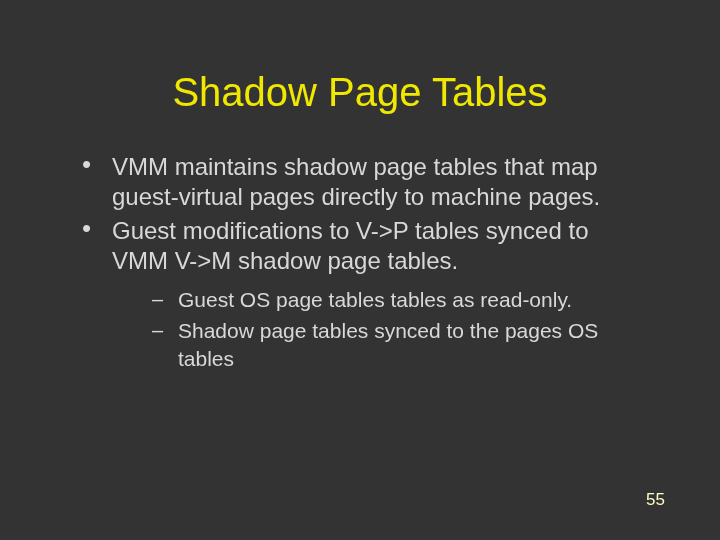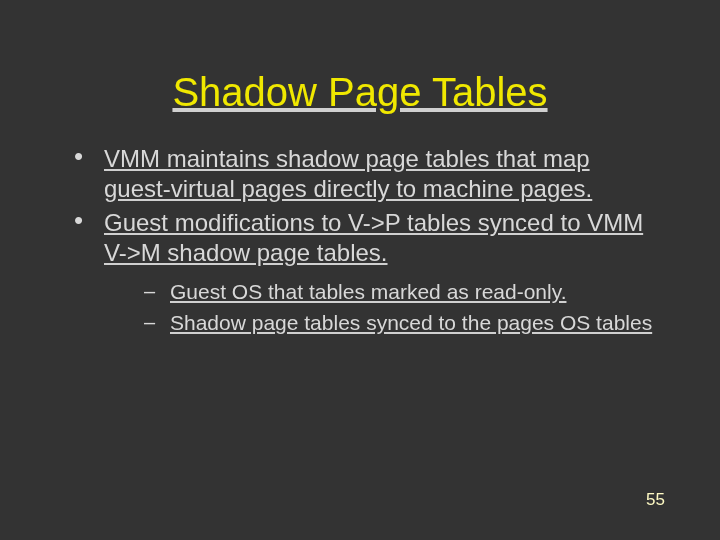--- a/index.html
+++ b/index.html
@@ -10,34 +10,33 @@
     background: #333333;
     font-family: Arial, Helvetica, sans-serif;
     color: #d0d0d0;
     overflow: hidden;
   }
   .slide {
     position: relative;
     width: 720px;
     height: 540px;
     box-sizing: border-box;
-    text-decoration: underline;
   }
   .title {
     color: #f0e800;
     font-size: 40px;
     font-weight: 400;
     text-align: center;
     padding-top: 70px;
     padding-bottom: 25px;
     letter-spacing: 0px;
   }
   ul.top {
     list-style: none;
-    margin: 4px;
+    margin: 12px;
     padding: 0 60px 0 70px;
   }
   ul.top > li {
     position: relative;
     font-size: 24px;
     line-height: 1.25;
     color: #d8d8d8;
     padding-left: 30px;
     margin-bottom: 4px;
   }
@@ -86,21 +85,21 @@
   <div class="title">Shadow Page Tables</div>
 
   <ul class="top">
     <li>
       <span>VMM maintains shadow page tables that map guest-virtual pages directly to machine pages.</span>
     </li>
     <li>
       <span>Guest modifications to V-&gt;P tables synced to VMM V-&gt;M shadow page tables.</span>
       <ul class="sub">
         <li>
-          <span>Guest OS that tables marked as read-only.</span>
+          <span>Guest OS page tables tables as read-only.</span>
         </li>
         <li>
           <span>Shadow page tables synced to the pages OS tables</span>
         </li>
       </ul>
     </li>
   </ul>
 
   <div class="page-num">55</div>
 

